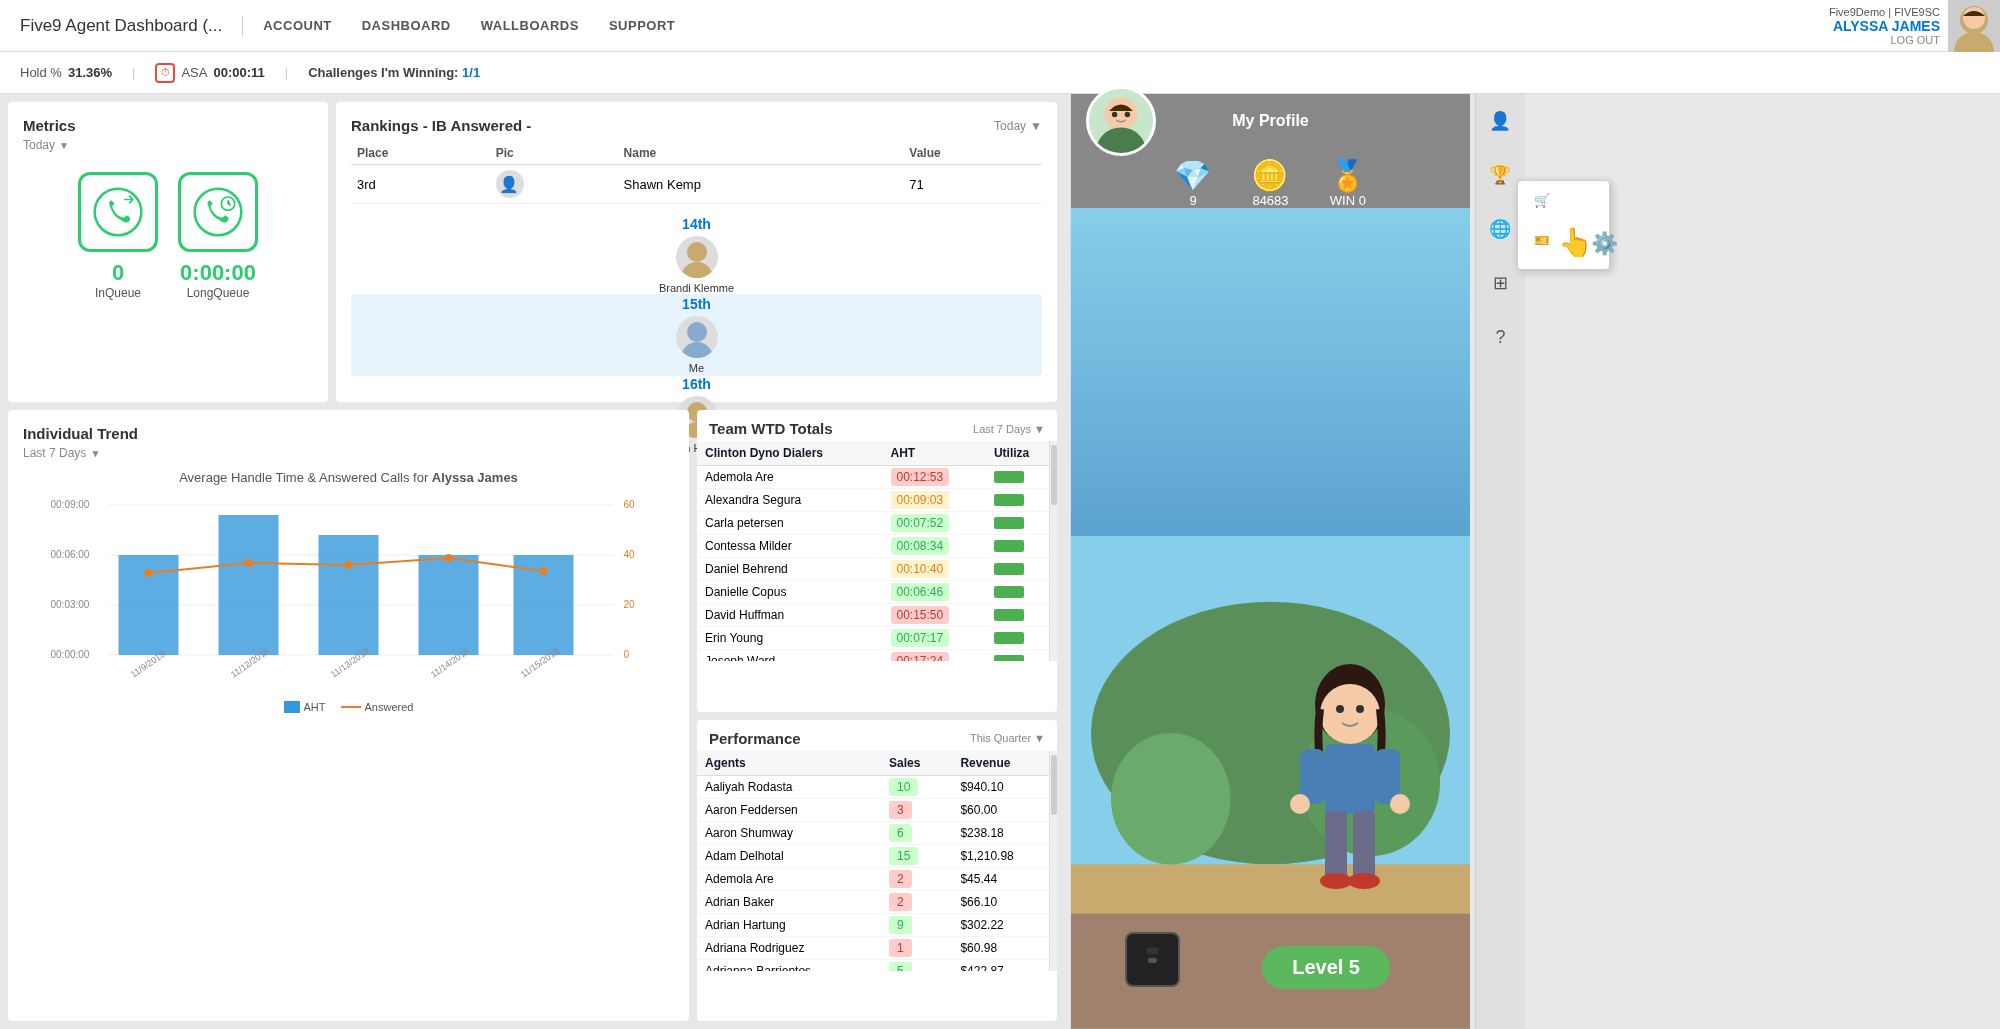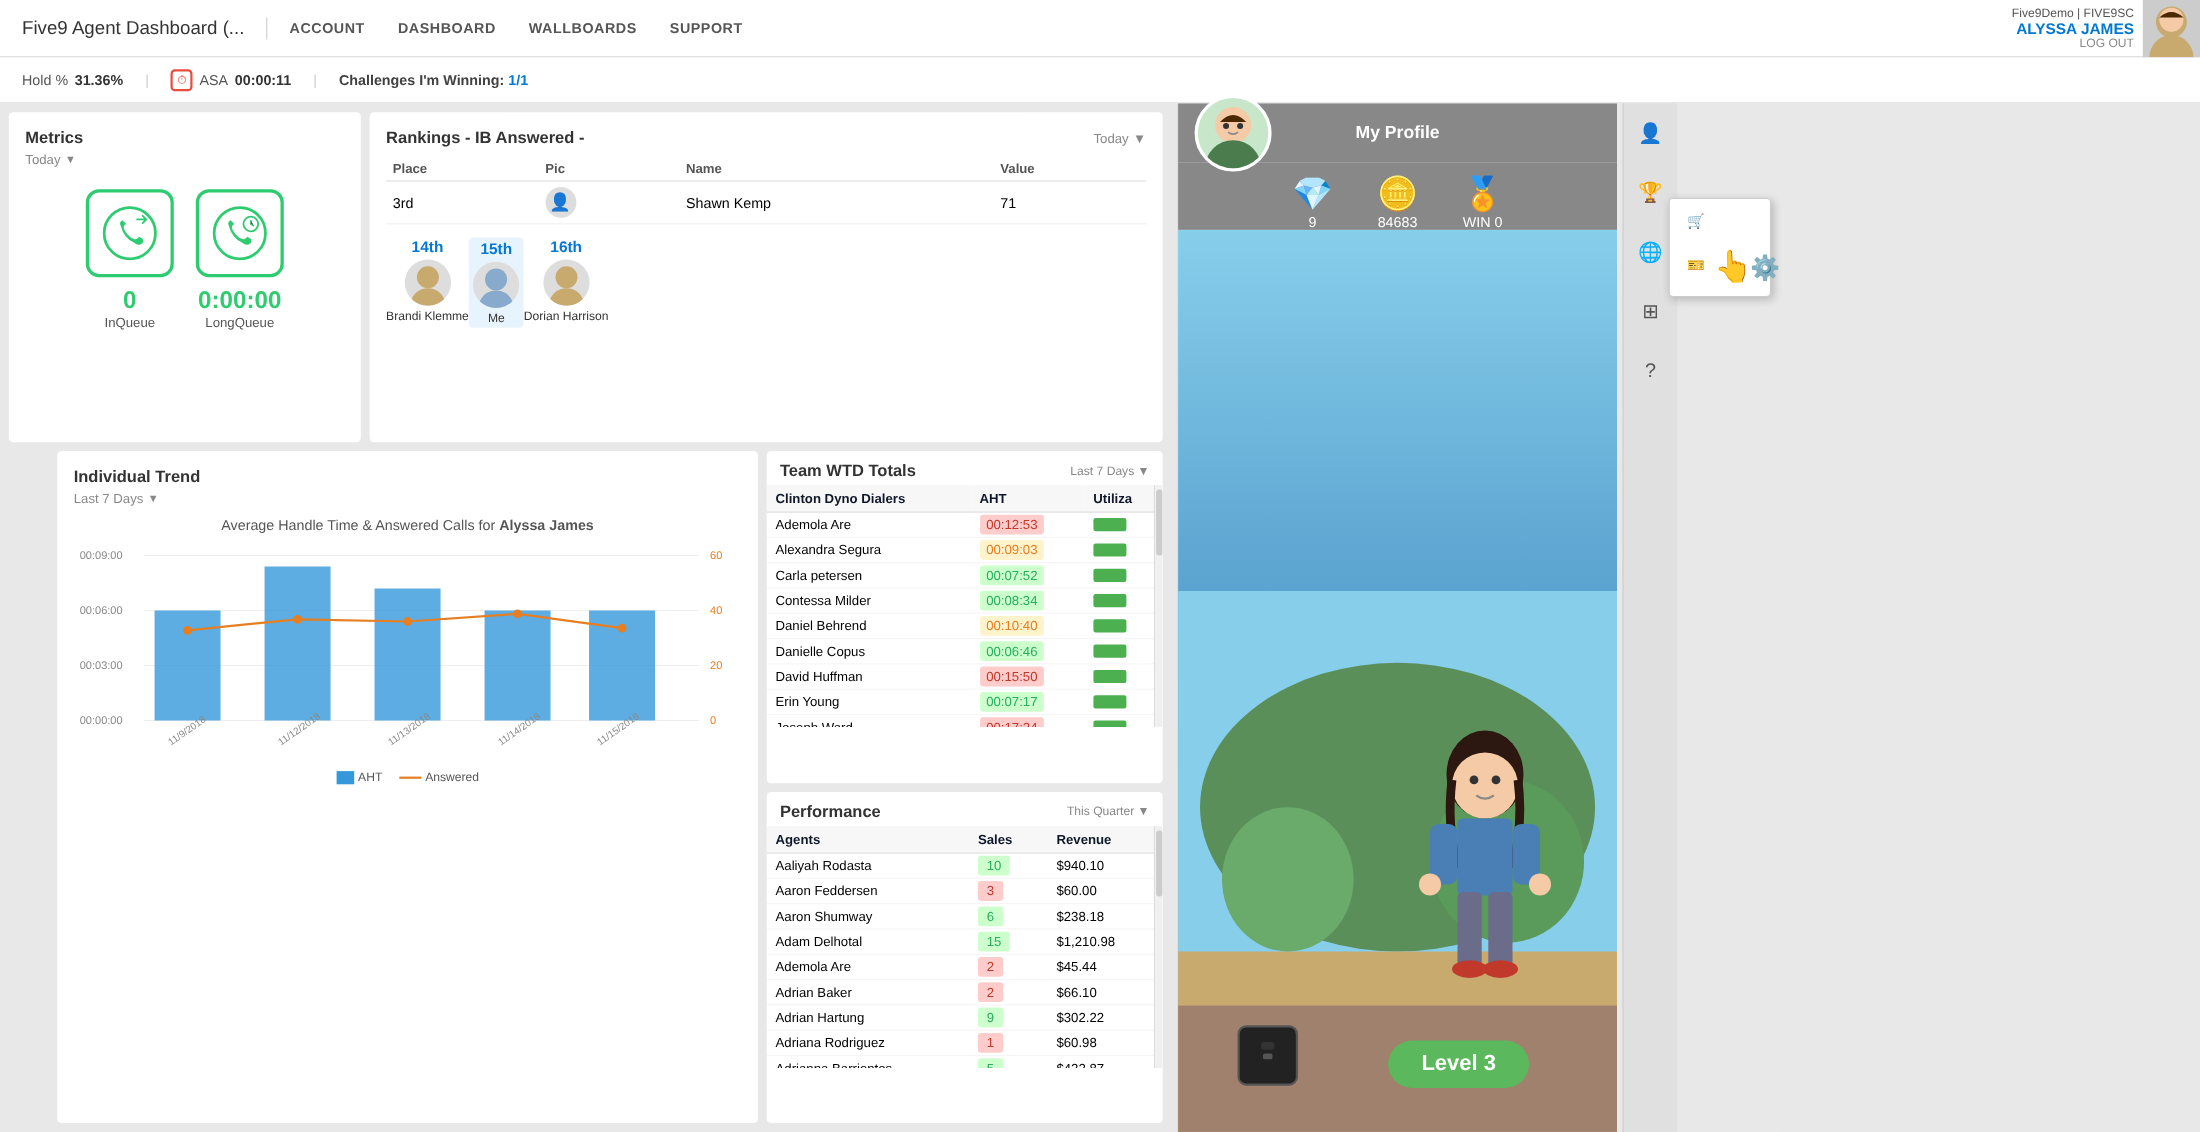--- a/index.html
+++ b/index.html
@@ -95,34 +95,34 @@
       text-align: left; font-size: 12px; color: #555;
       border-bottom: 1px solid #ddd; padding: 4px 6px;
     }
     .rankings-table td { padding: 5px 6px; font-size: 13px; border-bottom: 1px solid #f0f0f0; }
     .rank-avatar {
       width: 28px; height: 28px; border-radius: 50%; background: #ddd;
       display: flex; align-items: center; justify-content: center;
       font-size: 16px; overflow: hidden;
     }
     .podium-row {
-      display: flex; gap: 0; margin-top: 12px; justify-content: flex-start;
+      display: flex; gap: 0; margin-top: 12px; justify-content: space-between; flex-direction: column;
     }
     .podium-item { text-align: center; }
     .podium-rank { font-size: 14px; font-weight: bold; color: #0078d4; }
     .podium-avatar {
       width: 42px; height: 42px; border-radius: 50%; background: #ddd;
       margin: 4px auto; overflow: hidden; display: flex; align-items: center;
       justify-content: center;
     }
     .podium-name { font-size: 11px; color: #333; }
     .podium-highlight { background: #e8f4fd; border-radius: 4px; padding: 2px 4px; }
 
     
-    .bottom-row { display: flex; gap: 8px; flex: 1; margin-left: 44px; }
+    .bottom-row { display: flex; gap: 8px; flex: 1; }
 
     
     .trend-card {
       background: #fff; border-radius: 4px; padding: 15px;
       flex: 1;
     }
     .chart-area { margin-top: 10px; }
     .chart-title { font-size: 13px; color: #555; text-align: center; margin-bottom: 8px; }
     .chart-container { position: relative; height: 200px; }
     .chart-svg { width: 100%; height: 100%; }
@@ -674,21 +674,21 @@
       </div>
 
       <div class="profile-backpack">
         <svg viewBox="0 0 40 40" width="35" height="35">
           <rect x="8" y="10" width="24" height="22" rx="4" fill="#222"></rect>
           <rect x="13" y="6" width="14" height="8" rx="3" fill="#333"></rect>
           <rect x="15" y="18" width="10" height="6" rx="2" fill="#555"></rect>
         </svg>
       </div>
 
-      <div class="profile-level">Level 3</div>
+      <div class="profile-level">Level 5</div>
 
     </div>
   </div>
 
   <div class="context-menu">
     <div class="context-menu-item">
       <span>🛒</span>
     </div>
     <div class="context-menu-item">
       <span>🎫</span>

